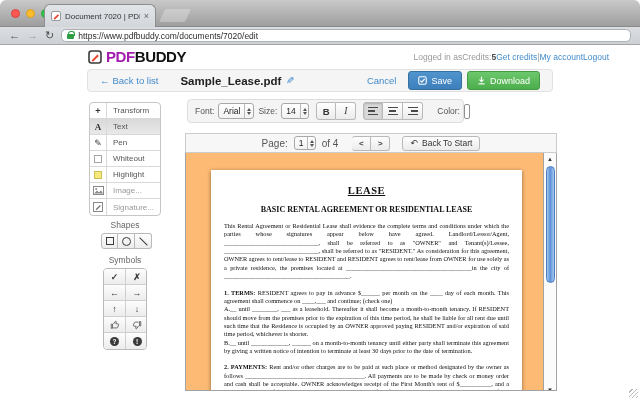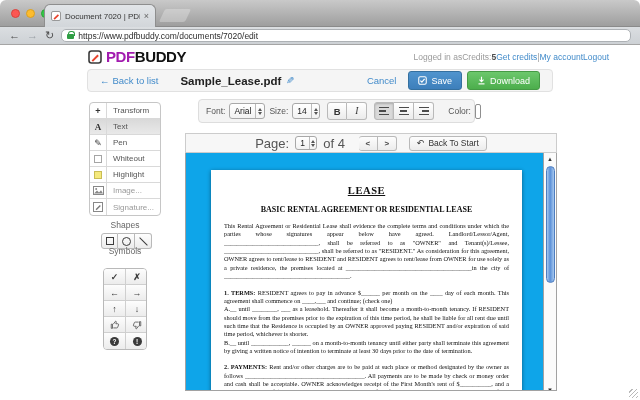--- a/index.html
+++ b/index.html
@@ -80,21 +80,21 @@
     grid-template-columns:22px 22px;border:1px solid #b9b9b9;border-radius:4px;overflow:hidden;background:#fff}
   .sym-btn{height:16px;background:linear-gradient(#fdfdfd,#ececec);display:flex;align-items:center;
     justify-content:center;font-size:9px;font-weight:bold;color:#3c3c3c;
     border-right:1px solid #cfcfcf;border-bottom:1px solid #cfcfcf;cursor:pointer}
   .sym-btn:nth-child(2n){border-right:none}
   .sym-btn:nth-last-child(-n+2){border-bottom:none}
   .badge{width:9px;height:9px;border-radius:50%;background:#3a3a3a;color:#fff;font-size:6.5px;
     display:flex;align-items:center;justify-content:center;font-weight:bold}
 
   
-  .format-bar{position:absolute;left:198px;top:99px;width:277px;height:24px;background:#f4f4f4;
+  .format-bar{position:absolute;left:187px;top:99px;width:277px;height:24px;background:#f4f4f4;
     border:1px solid #ddd;border-radius:4px;display:flex;align-items:center;gap:4px;padding:0 7px}
   .fmt-label{font-size:8.5px;color:#555}
   .select{height:16px;background:linear-gradient(#fff,#f2f2f2);border:1px solid #a8a8a8;
     border-radius:3px;display:flex;align-items:center;font-size:8.5px;color:#222;padding-left:4px;cursor:pointer}
   .stepper{margin-left:4px;align-self:stretch;width:9px;border-left:1px solid #bbb;
     display:flex;flex-direction:column;align-items:center;justify-content:center;gap:1px}
   .tri-up{width:0;height:0;border-left:2.5px solid transparent;border-right:2.5px solid transparent;
     border-bottom:3.5px solid #555}
   .tri-down{width:0;height:0;border-left:2.5px solid transparent;border-right:2.5px solid transparent;
     border-top:3.5px solid #555}
@@ -107,31 +107,31 @@
   .align-ico .bar{height:1.5px;background:#4a4a4a}
   .al-l{align-items:flex-start}.al-c{align-items:center}.al-r{align-items:flex-end}
   .b1{width:10px}.b2{width:7px}
   .swatch{width:15px;height:15px;border:1px solid #8f8f8f;border-radius:2px;background:#fff;padding:2px;cursor:pointer}
   .swatch>div{width:100%;height:100%}
 
   
   .viewer{position:absolute;left:185px;top:133px;width:372px;height:264px}
   .pagenav{height:20px;background:#f7f7f7;border:1px solid #ccc;display:flex;align-items:center;
     justify-content:center;gap:6px}
-  .pn-label{font-size:13px;color:#555}
+  .pn-label{font-size:10px;color:#555}
   .pn-select{height:14px}
   .nav-grp{display:flex}
   .nav-btn{width:19px;height:15px;background:linear-gradient(#fdfdfd,#ececec);border:1px solid #b9b9b9;
     border-left:none;display:flex;align-items:center;justify-content:center;font-size:8px;
     font-weight:bold;color:#444;cursor:pointer}
   .btn-backstart{height:15px;display:flex;align-items:center;gap:4px;padding:0 7px;margin-left:6px;
     background:linear-gradient(#fdfdfd,#ececec);border:1px solid #b9b9b9;border-radius:3px;
     font-size:8.5px;color:#333;cursor:pointer}
   .undo-glyph{font-size:9px;color:#333}
-  .viewport{position:absolute;left:0;top:20px;width:372px;height:238px;background:#0ea5e9;
+  .viewport{position:absolute;left:0;top:20px;width:372px;height:238px;background:#fdba74;
     border:1px solid #a2a2a2;border-top:none;overflow:hidden}
   .pdf-page{position:absolute;left:25px;top:17px;width:311px;height:420px;background:#fff;
     box-shadow:0 1px 4px rgba(0,0,0,.45);padding:15px 13px;
     font-family:"Liberation Serif",serif;color:#101010}
   .doc-title{text-align:center;font-size:10.5px;font-weight:bold;text-decoration:underline;letter-spacing:.6px}
   .doc-subtitle{text-align:center;font-size:8px;font-weight:bold;margin-top:9px}
   .doc-para{font-size:6.3px;line-height:1.33;margin-top:8px;text-align:justify;overflow-wrap:anywhere}
   .doc-para.cont{margin-top:0}
   .doc-para .h{font-weight:bold}
   .scrollbar{position:absolute;right:0;top:0;width:13px;height:244px;background:#fbfbfb;
@@ -263,21 +263,21 @@
       <span class="g-square"></span>
     </div>
   <div class="shape-btn">
       <span class="g-circle"></span>
     </div>
   <div class="shape-btn">
       <span class="g-line"></span>
     </div>
 </div>
 
-<div class="side-title" style="top:246px">Symbols</div>
+<div class="side-title" style="top:255px">Symbols</div>
 <div class="symbols-grid">
   <div class="sym-btn">
       <span>✓</span>
     </div>
   <div class="sym-btn">
       <span>✗</span>
     </div>
   <div class="sym-btn">
       <span>←</span>
     </div>

